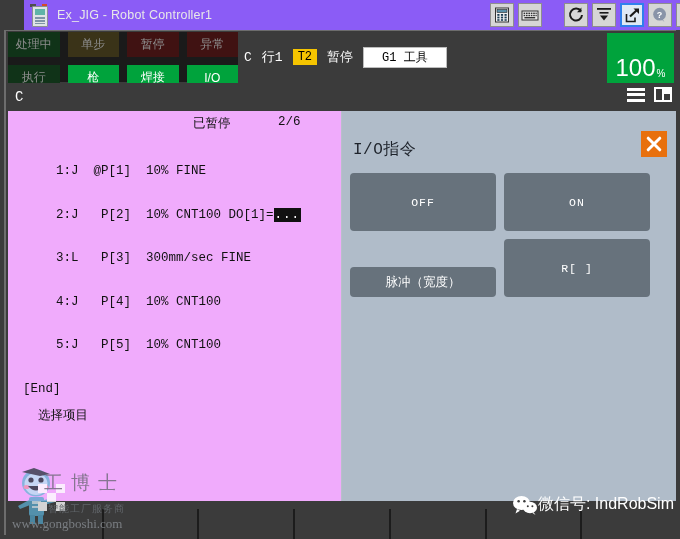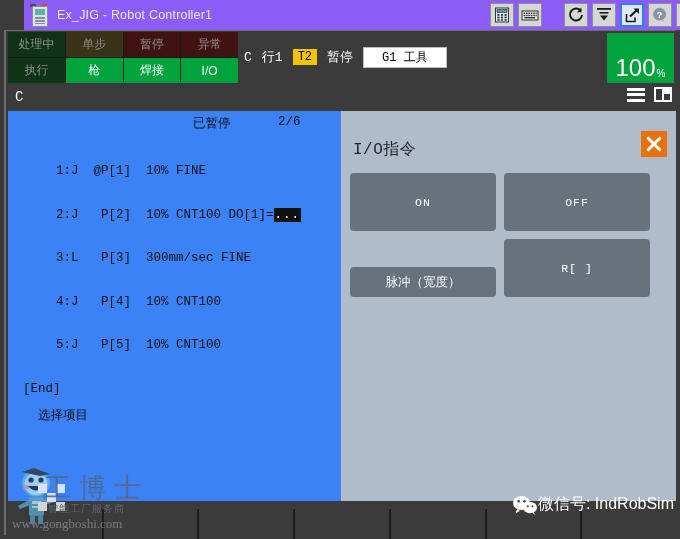--- a/index.html
+++ b/index.html
@@ -93,21 +93,21 @@
   .statusbar {
     position: absolute; left: 2px; top: 1px;
     width: 668px; height: 50px;
     display: flex;
   }
   .statusgrid {
     width: 230px; height: 50px;
     display: grid;
     grid-template-columns: repeat(4, 1fr);
     grid-template-rows: 25px 25px;
-    gap: 1px;
+    gap: 8px;
     background: #1a1a1a;
     padding: 0;
   }
   .sbtn {
     display: flex; align-items: center; justify-content: center;
     font-size: 12px;
     font-family: "Liberation Sans", sans-serif;
     color: #cfcfcf;
     box-sizing: border-box;
   }
@@ -188,21 +188,21 @@
 
   
   .content {
     position: absolute; left: 2px; top: 80px;
     width: 668px; height: 390px;
     display: flex;
     background: #dfe3ec;
   }
   .prog {
     width: 334px; height: 390px;
-    background: #3b82f6;
+    background: #f0abfc;
     position: relative;
     box-sizing: border-box;
     border-right: 1px solid #b9bfcb;
     font-family: "Liberation Mono", monospace;
   }
   .prog-head {
     position: absolute; left: 0; top: 4px;
     width: 334px;
     display: flex; align-items: baseline;
     font-size: 12.5px; color: #111111;
@@ -306,21 +306,21 @@
     width: 300px; height: 72px;
     pointer-events: none;
     opacity: .78;
   }
   .wm-mascot {
     position: absolute; left: 8px; top: 2px;
     width: 52px; height: 56px;
   }
   .wm-text-cn {
     position: absolute; left: 42px; top: 4px;
-    font-size: 27px; color: #5b6066;
+    font-size: 19px; color: #5b6066;
     font-family: "Liberation Sans", sans-serif;
     letter-spacing: 8px;
     opacity: .9;
   }
   .wm-text-sub {
     position: absolute; left: 46px; top: 36px;
     font-size: 10px; color: #6c7177;
     letter-spacing: 1px;
   }
   .wm-text-url {
@@ -501,22 +501,22 @@
       </div>
 
       <div class="iopanel">
         <div class="io-title">I/O指令</div>
         <div class="io-close">
           <svg width="18" height="18" viewBox="0 0 18 18">
             <path d="M3.2 3.2 L14.8 14.8 M14.8 3.2 L3.2 14.8" stroke="#ffffff" stroke-width="3" stroke-linecap="round"></path>
           </svg>
         </div>
         <div class="io-grid">
+          <div class="io-btn">OFF</div>
           <div class="io-btn">ON</div>
-          <div class="io-btn">OFF</div>
           <div class="io-btn cjk">脉冲（宽度）</div>
           <div class="io-btn">R[ ]</div>
         </div>
       </div>
     </div>
 
     <div class="botspace"></div>
 
     <div class="softkeys">
       <div class="sk"></div>

